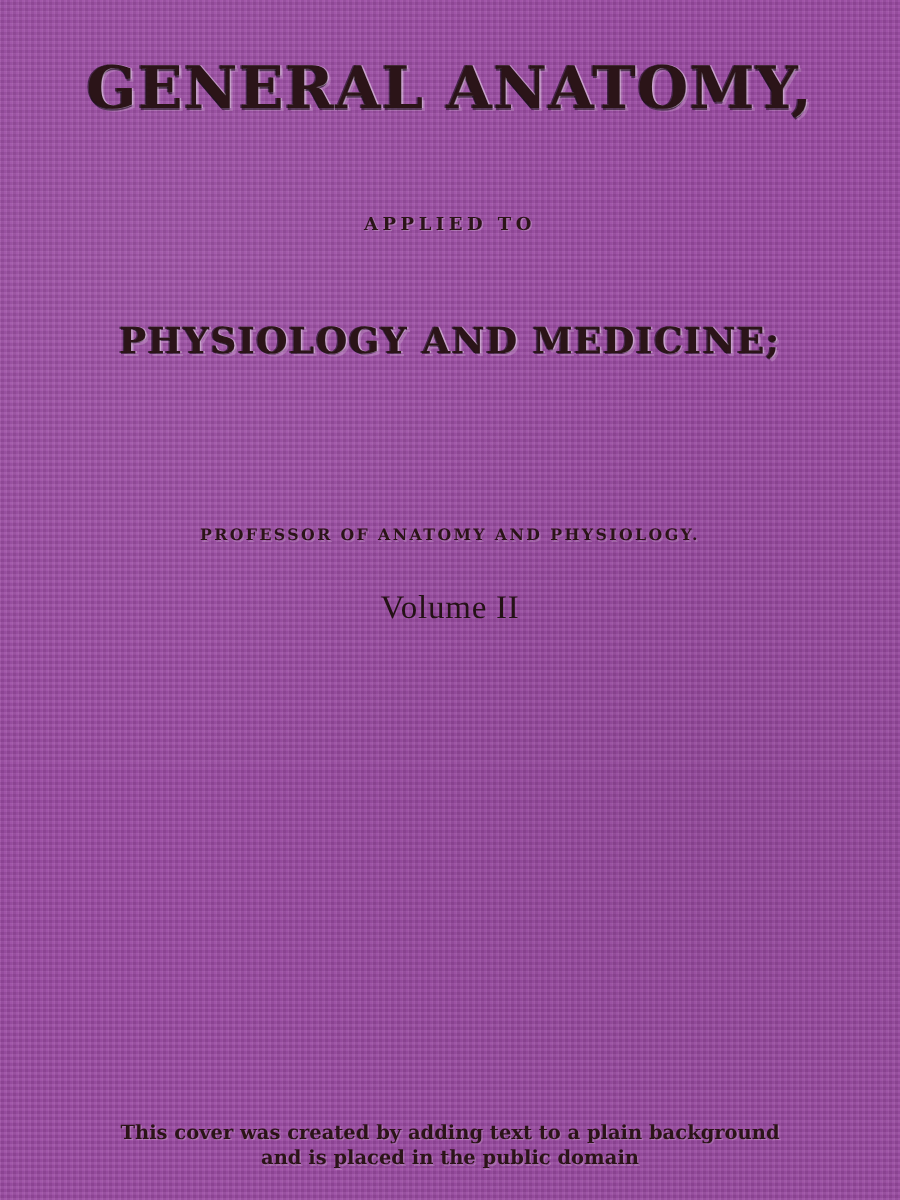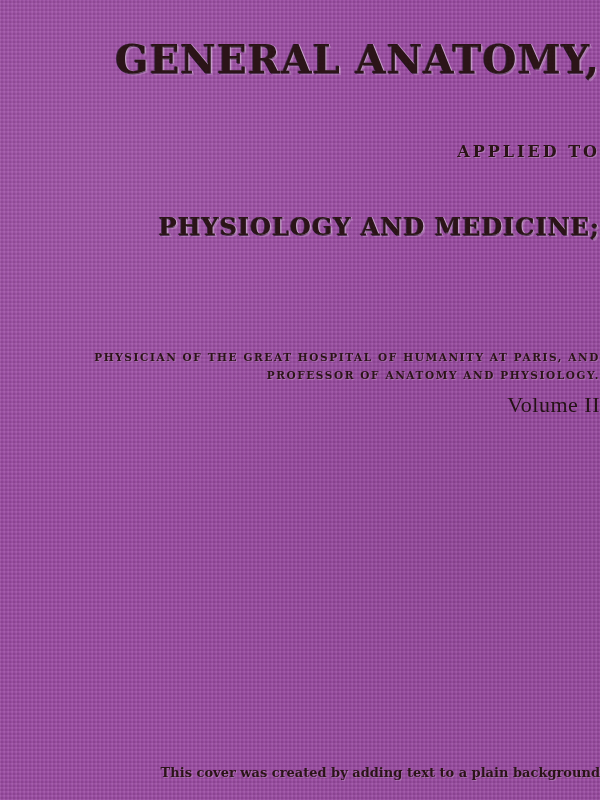--- a/index.html
+++ b/index.html
@@ -32,21 +32,21 @@
       repeating-linear-gradient(
         90deg,
         rgba(255,255,255,0.06) 0px,
         rgba(255,255,255,0.06) 1px,
         rgba(0,0,0,0.055) 1px,
         rgba(0,0,0,0.055) 3px,
         rgba(255,255,255,0.025) 3px,
         rgba(255,255,255,0.025) 4px
       );
     color: #1a1010;
-    text-align: right;
+    text-align: center;
   }
 
   .texture-overlay {
     position: absolute;
     inset: 0;
     pointer-events: none;
     background-image:
       radial-gradient(circle at 18% 22%, rgba(255,255,255,0.05) 0%, rgba(255,255,255,0) 45%),
       radial-gradient(circle at 78% 68%, rgba(0,0,0,0.05) 0%, rgba(0,0,0,0) 50%);
   }
@@ -74,21 +74,21 @@
     top: 38px;
     font-size: 39px;
     line-height: 1.1;
     letter-spacing: 1px;
   }
 
   #applied-to {
     top: 142px;
     font-family: "DejaVu Serif", serif;
     font-weight: bold;
-    font-size: 16px;
+    font-size: 12px;
     letter-spacing: 3px;
     color: #2b1418;
     text-shadow: 1px 1px 0 rgba(255,255,255,0.22);
   }
 
   #subtitle {
     top: 212px;
     font-size: 24px;
     letter-spacing: 1px;
   }
@@ -141,23 +141,23 @@
   <div class="texture-overlay"></div>
 
   <div class="block display" id="main-title">GENERAL ANATOMY,</div>
 
   <div class="block" id="applied-to">APPLIED TO</div>
 
   <div class="block display" id="subtitle">PHYSIOLOGY AND MEDICINE;</div>
 
 
   <div class="block" id="credentials">
-    <div>PHYSICIAN OF THE GREAT HOSPITAL OF HUMANITY AT PARIS, AND</div>
     <div>PROFESSOR OF ANATOMY AND PHYSIOLOGY.</div>
   </div>
 
   <div class="block" id="volume">Volume II</div>
 
   <div class="block" id="cover-note">
     <span class="line">This cover was created by adding text to a plain background</span>
+    <span class="line">and is placed in the public domain</span>
   </div>
 
 </div>
 
 </body></html>

